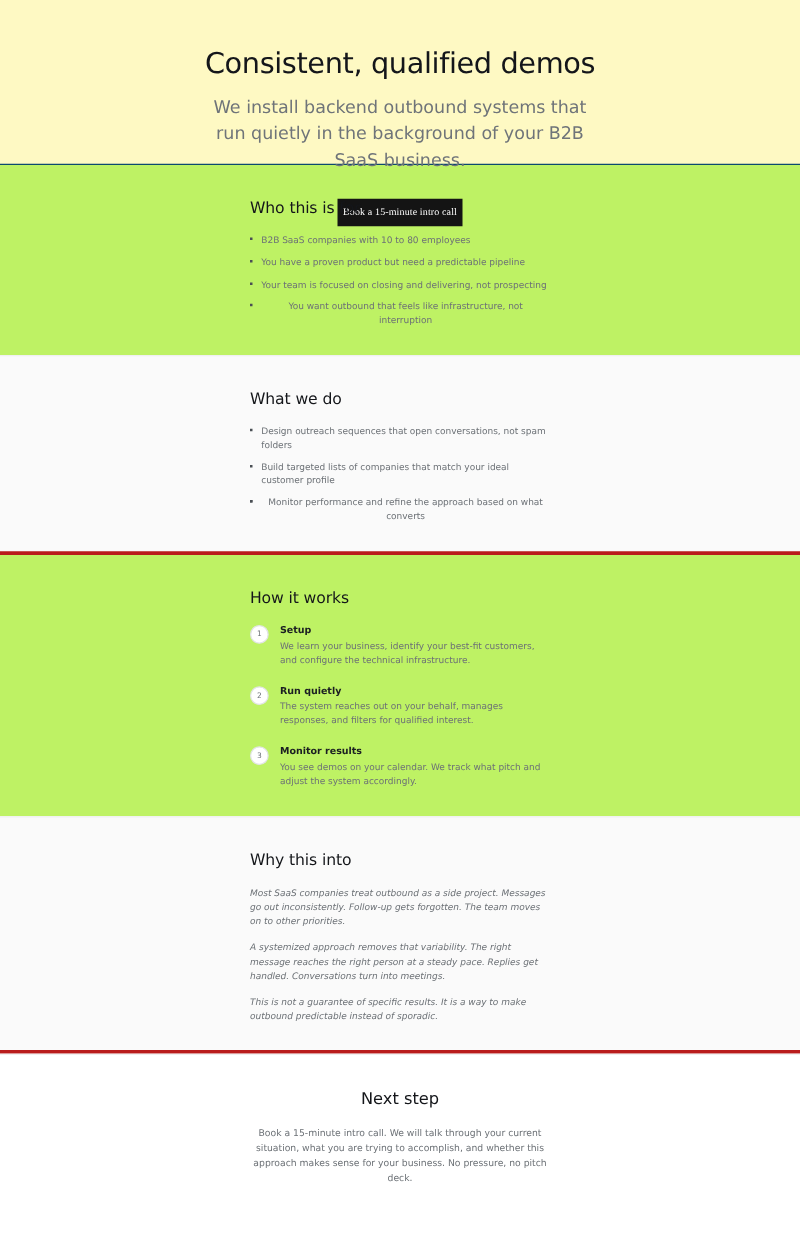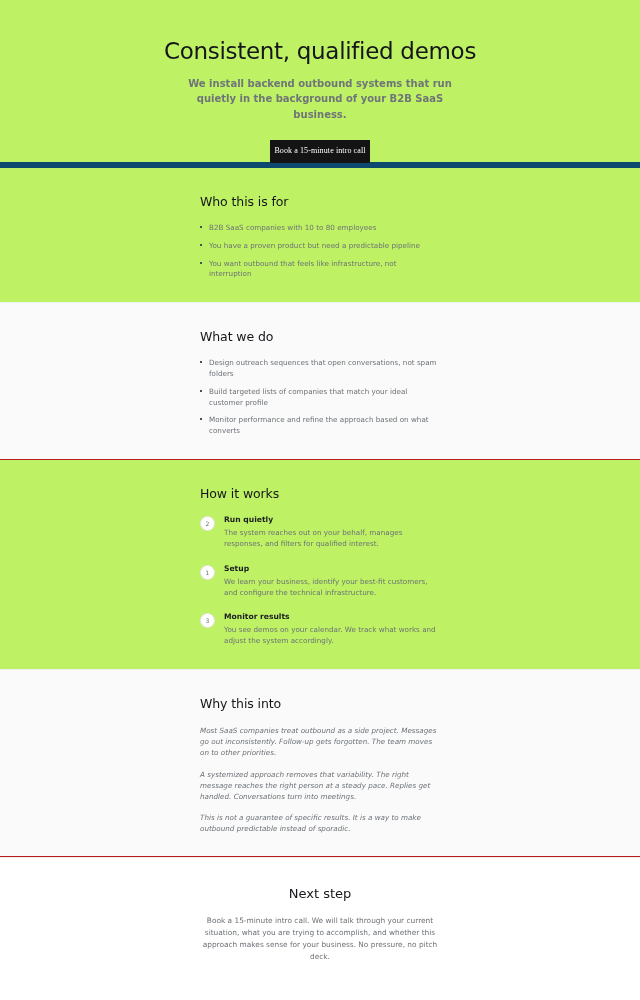--- a/index.html
+++ b/index.html
@@ -16,37 +16,37 @@
     height: 1000px;
     position: relative;
     overflow: hidden;
     background: #ffffff;
   }
 
   
   .hero {
     padding: 38px 0 32px 0;
     text-align: center;
-    background: #bef264;
-    border-bottom: 6px solid #0c4a6e;
-    height: 168px;
+    background: #fef9c3;
+    border-bottom: 1px solid #0c4a6e;
+    height: 132px;
   }
   .hero-title {
     font-size: 23px;
     font-weight: 400;
     letter-spacing: -0.3px;
     color: #14161a;
     line-height: 1.2;
     margin-bottom: 10px;
   }
   .hero-sub {
-    font-size: 10px;
+    font-size: 14px;
     line-height: 1.55;
     color: #6f7479;
-    font-weight: 700;
+    font-weight: 400;
     margin: 0 auto 16px auto;
     max-width: 300px;
   }
   .cta-button {
     display: inline-block;
     background: #141414;
     color: #ffffff;
     font-size: 8px;
     letter-spacing: 0.1px;
     padding: 7px 4px;
@@ -57,21 +57,21 @@
   }
 
   
   .section {
     padding: 26px 0 22px 0;
     background: #bef264;
   }
   .section.tinted {
     background: #fafafa;
     border-top: 1px solid #f0f0f0;
-    border-bottom: 1px solid #b91c1c;
+    border-bottom: 3px solid #b91c1c;
   }
   .inner {
     width: 240px;
     margin: 0 auto;
     padding: 0;
   }
   .sec-title {
     font-size: 12.5px;
     font-weight: 400;
     color: #14161a;
@@ -82,21 +82,21 @@
   
   .bullets { list-style: none; }
   .bullets li {
     position: relative;
     padding-left: 9px;
     font-size: 7.2px;
     line-height: 1.5;
     color: #6c7176;
     margin-bottom: 7px;
   }
-  .bullets li:last-child { margin-bottom: 0; }
+  .bullets li:last-child { margin-bottom: 0; text-align: center; }
   .bullets li .bullet-dot {
     position: absolute;
     left: 0;
     top: 3px;
     width: 2px;
     height: 2px;
     background: #4a4f54;
     display: block;
   }
 
@@ -178,20 +178,21 @@
     <p class="hero-sub">We install backend outbound systems that run quietly in the background of your B2B SaaS business.</p>
     <button class="cta-button">Book a 15-minute intro call</button>
   </header>
 
   <section class="section">
     <div class="inner">
       <h2 class="sec-title">Who this is for</h2>
       <ul class="bullets">
         <li><span class="bullet-dot"></span><span>B2B SaaS companies with 10 to 80 employees</span></li>
         <li><span class="bullet-dot"></span><span>You have a proven product but need a predictable pipeline</span></li>
+        <li><span class="bullet-dot"></span><span>Your team is focused on closing and delivering, not prospecting</span></li>
         <li><span class="bullet-dot"></span><span>You want outbound that feels like infrastructure, not interruption</span></li>
       </ul>
     </div>
   </section>
 
   <section class="section tinted">
     <div class="inner">
       <h2 class="sec-title">What we do</h2>
       <ul class="bullets">
         <li><span class="bullet-dot"></span><span>Design outreach sequences that open conversations, not spam folders</span></li>
@@ -199,39 +200,39 @@
         <li><span class="bullet-dot"></span></li>
         <li><span class="bullet-dot"></span><span>Monitor performance and refine the approach based on what converts</span></li>
       </ul>
     </div>
   </section>
 
   <section class="section">
     <div class="inner">
       <h2 class="sec-title">How it works</h2>
       <ol class="steps">
+        <li class="step">
+          <span class="step-num">1</span>
+          <div class="step-body">
+            <div class="step-title">Setup</div>
+            <div class="step-desc">We learn your business, identify your best-fit customers, and configure the technical infrastructure.</div>
+          </div>
+        </li>
         <li class="step">
           <span class="step-num">2</span>
           <div class="step-body">
             <div class="step-title">Run quietly</div>
             <div class="step-desc">The system reaches out on your behalf, manages responses, and filters for qualified interest.</div>
           </div>
         </li>
         <li class="step">
-          <span class="step-num">1</span>
-          <div class="step-body">
-            <div class="step-title">Setup</div>
-            <div class="step-desc">We learn your business, identify your best-fit customers, and configure the technical infrastructure.</div>
-          </div>
-        </li>
-        <li class="step">
           <span class="step-num">3</span>
           <div class="step-body">
             <div class="step-title">Monitor results</div>
-            <div class="step-desc">You see demos on your calendar. We track what works and adjust the system accordingly.</div>
+            <div class="step-desc">You see demos on your calendar. We track what pitch and adjust the system accordingly.</div>
           </div>
         </li>
       </ol>
     </div>
   </section>
 
   <section class="section tinted">
     <div class="inner">
       <h2 class="sec-title">Why this into</h2>
       <p class="para">Most SaaS companies treat outbound as a side project. Messages go out inconsistently. Follow-up gets forgotten. The team moves on to other priorities.</p>

